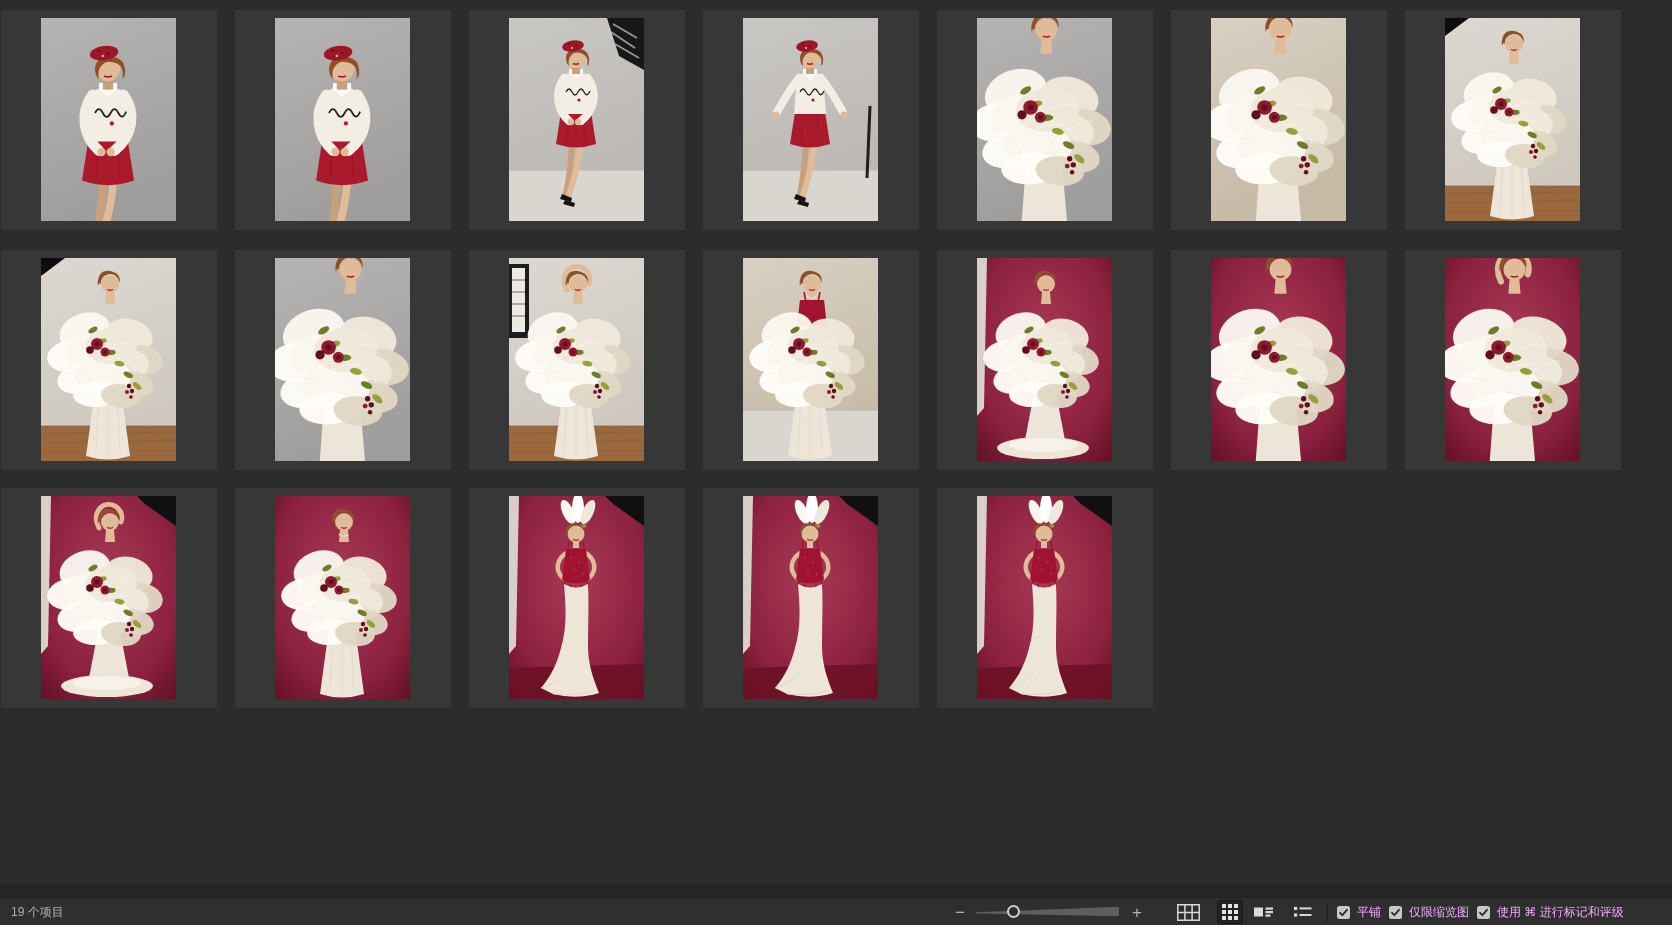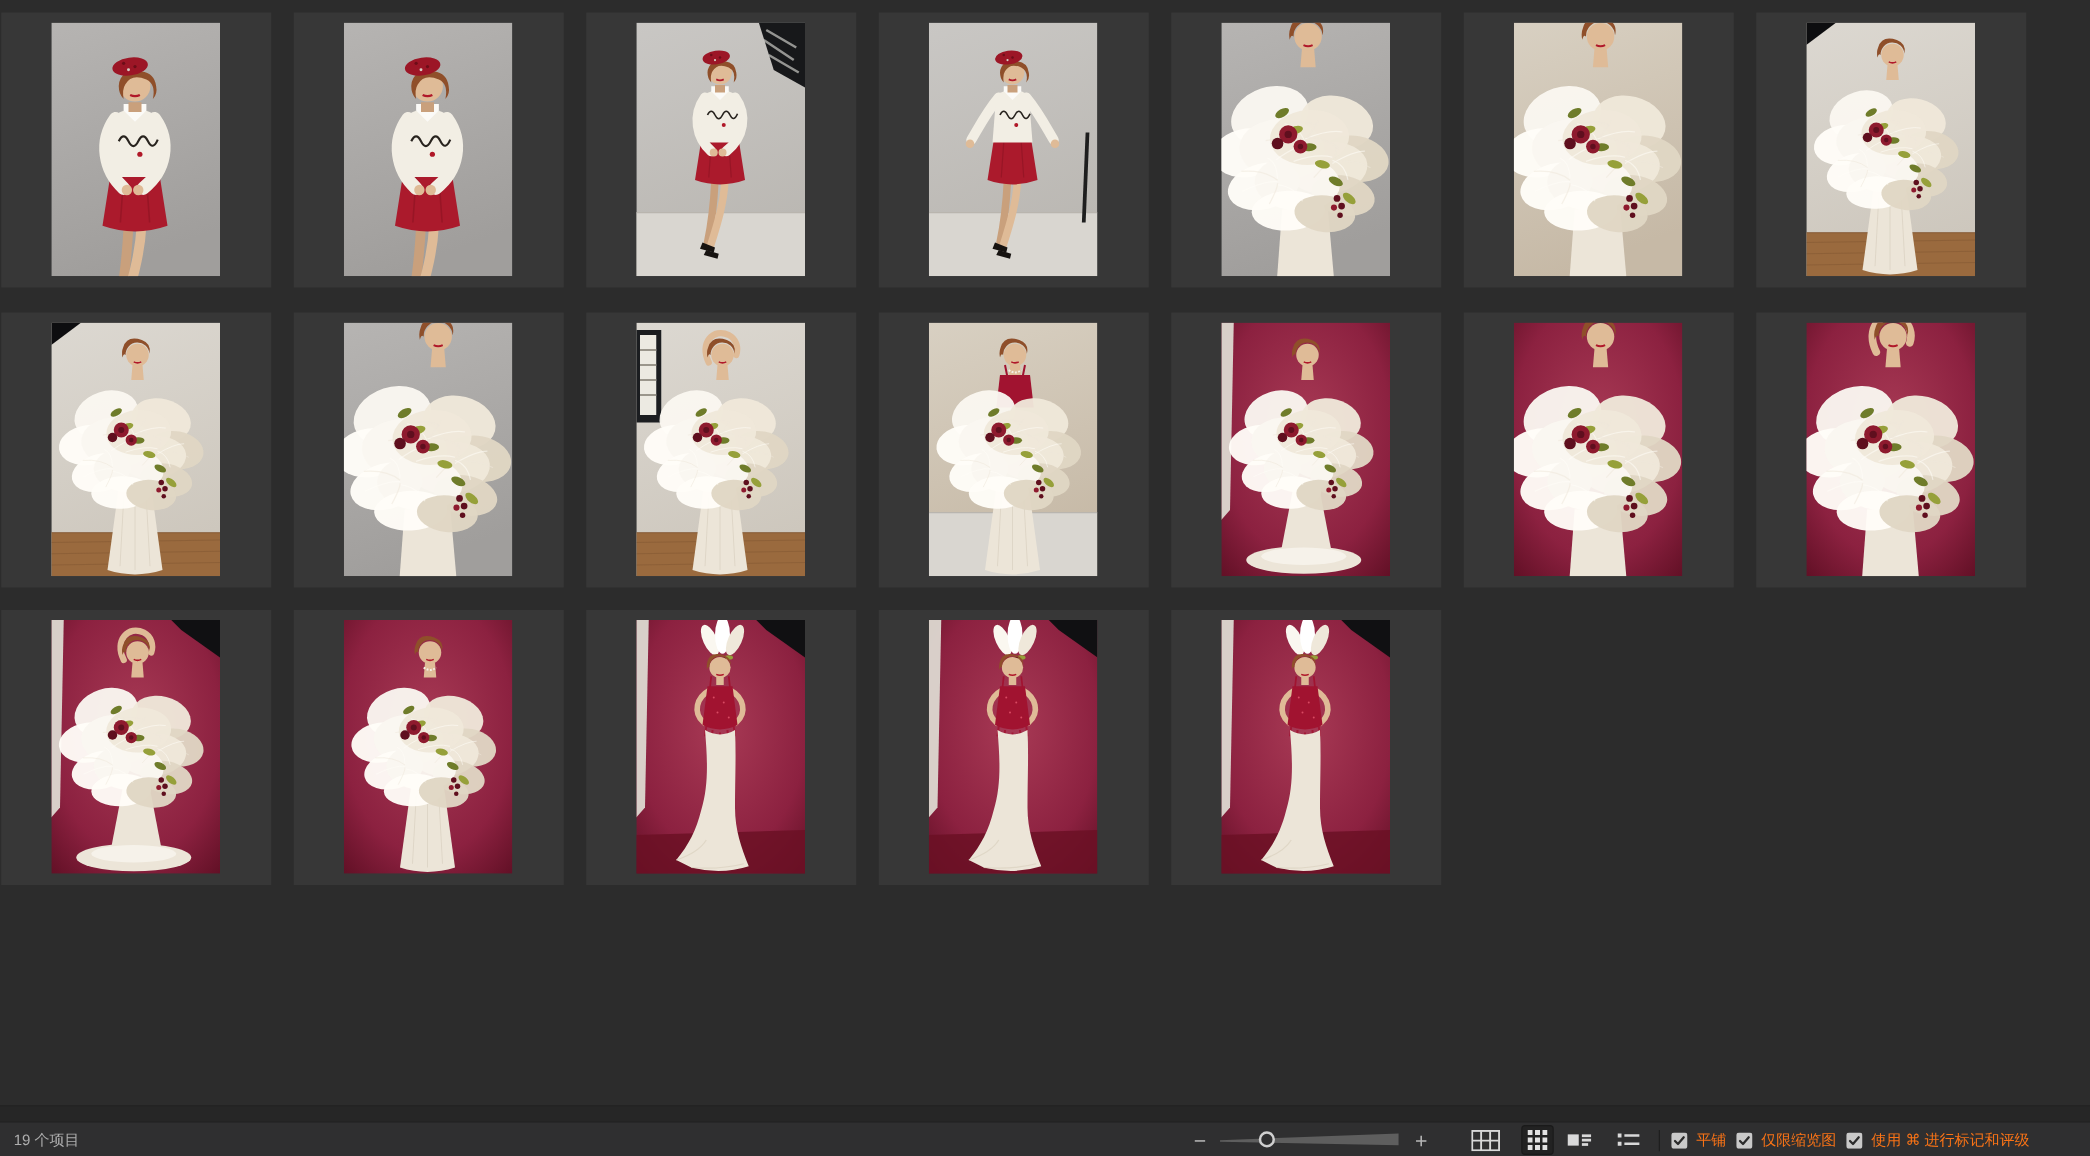--- a/index.html
+++ b/index.html
@@ -22,21 +22,21 @@
         background:#2f2f30;border:2.5px solid #cfcfcf;}
   .viewbtn{display:flex;align-items:center;justify-content:center;border:1px solid transparent;border-radius:3px;padding:3px 4px;}
   .viewbtn.active{background:#222222;border-color:#1a1a1a;}
   .vb-grid{margin-right:12px;}
   .vb-thumbs{margin-right:6px;}
   .vb-info{margin-right:11px;}
   .vb-list{margin-right:10px;}
   .vsep{width:1px;height:17px;background:#1e1e1e;margin-right:9px;}
   .cb{width:13px;height:13px;margin-right:7px;display:inline-block;}
   .cb svg{display:block;}
-  .cb-label{font-size:12px;color:#f97316;margin-right:8px;white-space:nowrap;}
+  .cb-label{font-size:12px;color:#f0abfc;margin-right:8px;white-space:nowrap;}
   .cb-label:last-child{margin-right:0;}
 </style>
 </head>
 <body>
 
 <div class="app">
   <div class="grid" id="grid">
       <div class="tile" style="left: 1px; top: 10px;">
         <div class="photo">
           <svg viewBox="0 0 135 203" xmlns="http://www.w3.org/2000/svg">

